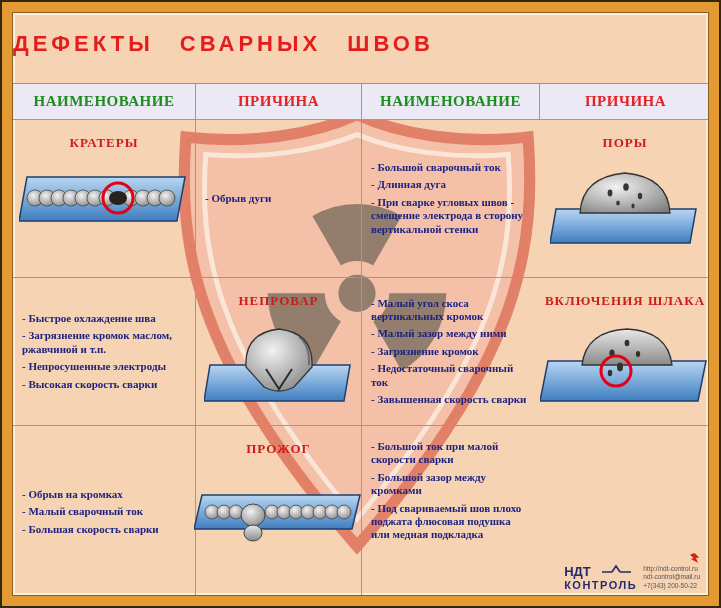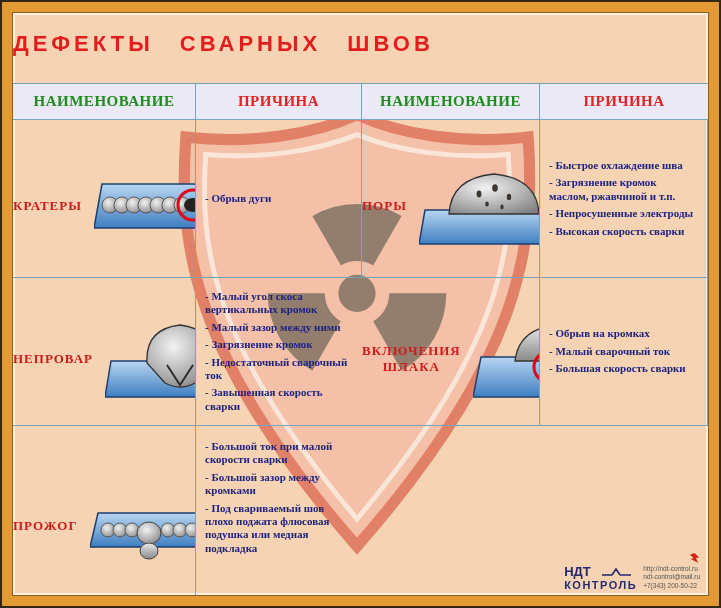--- a/index.html
+++ b/index.html
@@ -24,30 +24,30 @@
     display:grid;grid-template-columns:183px 166px 178px 1fr;
     grid-template-rows:36px 158px 148px 1fr;
     z-index:2;border-top:1px solid #76a3bd;
   }
   .cell{border-right:1px solid #76a3bd;border-bottom:1px solid #76a3bd;box-sizing:border-box;position:relative;font-family:Liberation Serif, serif;}
   .cell.lastcol{border-right:none;}
   .hdr{background:#ebe9f5;display:flex;align-items:center;justify-content:center;
        font-weight:bold;font-size:15px;letter-spacing:.5px;}
   .hdr.green{color:#1d8e1d}
   .hdr.red{color:#e32222}
-  .namecell{display:flex;flex-direction:row;align-items:center;padding-top:15px;gap:12px;}
+  .namecell{display:flex;flex-direction:column;align-items:center;padding-top:15px;gap:12px;}
   .defect-name{color:#cf1b1b;font-weight:bold;font-size:13px;letter-spacing:1px;text-align:center;}
   .causes{display:flex;flex-direction:column;justify-content:center;height:100%;
           padding:8px 9px;box-sizing:border-box;color:#1d2380;font-weight:bold;
           font-size:11px;line-height:1.22;}
   .causes div{margin:2px 0;}
   .causes.top{justify-content:flex-start;padding-top:12px;padding-bottom:54px;}
   .logo{position:absolute;right:8px;bottom:4px;z-index:4;display:flex;align-items:flex-end;gap:6px;}
   .brand{color:#232a6e;}
-  .brand-top{font-size:13px;font-weight:bold;display:flex;align-items:flex-end;gap:11px;}
+  .brand-top{font-size:13px;font-weight:bold;display:flex;align-items:flex-start;gap:11px;}
   .brand-bottom{font-size:11px;font-weight:bold;letter-spacing:1.5px;}
   .contacts{display:flex;flex-direction:column;align-items:flex-start;
             font-size:6.5px;color:#555;line-height:1.35;}
   .flame{align-self:flex-end;margin-bottom:1px;}
 </style>
 </head>
 <body>
 
 <div class="poster">
   <div class="content">
@@ -108,20 +108,25 @@
             <circle cx="136" cy="35" r="8"></circle>
               <circle cx="148" cy="35" r="8"></circle>
           </g>
           <ellipse cx="99" cy="35" rx="9" ry="7" fill="#26221e"></ellipse>
           <circle cx="99" cy="35" r="15" fill="none" stroke="#e50019" stroke-width="3"></circle>
         </svg>
       </div>
       <div class="cell causes">
         <div>- Обрыв дуги</div>
       </div>
+      <div class="cell causes lastcol">
+        <div>- Большой сварочный ток</div>
+        <div>- Длинная дуга</div>
+        <div>- При сварке угловых швов - смещение электрода в сторону вертикальной стенки</div>
+      </div>
 
       <div class="cell namecell">
         <div class="defect-name">ПОРЫ</div>
         <svg width="150" height="84">
           <polygon points="6,46 146,46 140,80 0,80" fill="url(#gradBlue)" stroke="#1c3f70" stroke-width="1.5"></polygon>
           <path d="M30,50 Q32,14 75,10 Q118,14 120,50 Z" fill="url(#gradGray)" stroke="#333" stroke-width="1.3"></path>
           <g fill="#3a362f">
             <ellipse cx="60" cy="30" rx="2.4" ry="3.4"></ellipse>
             <ellipse cx="76" cy="24" rx="2.8" ry="3.8"></ellipse>
             <ellipse cx="90" cy="33" rx="2.2" ry="3.2"></ellipse>

